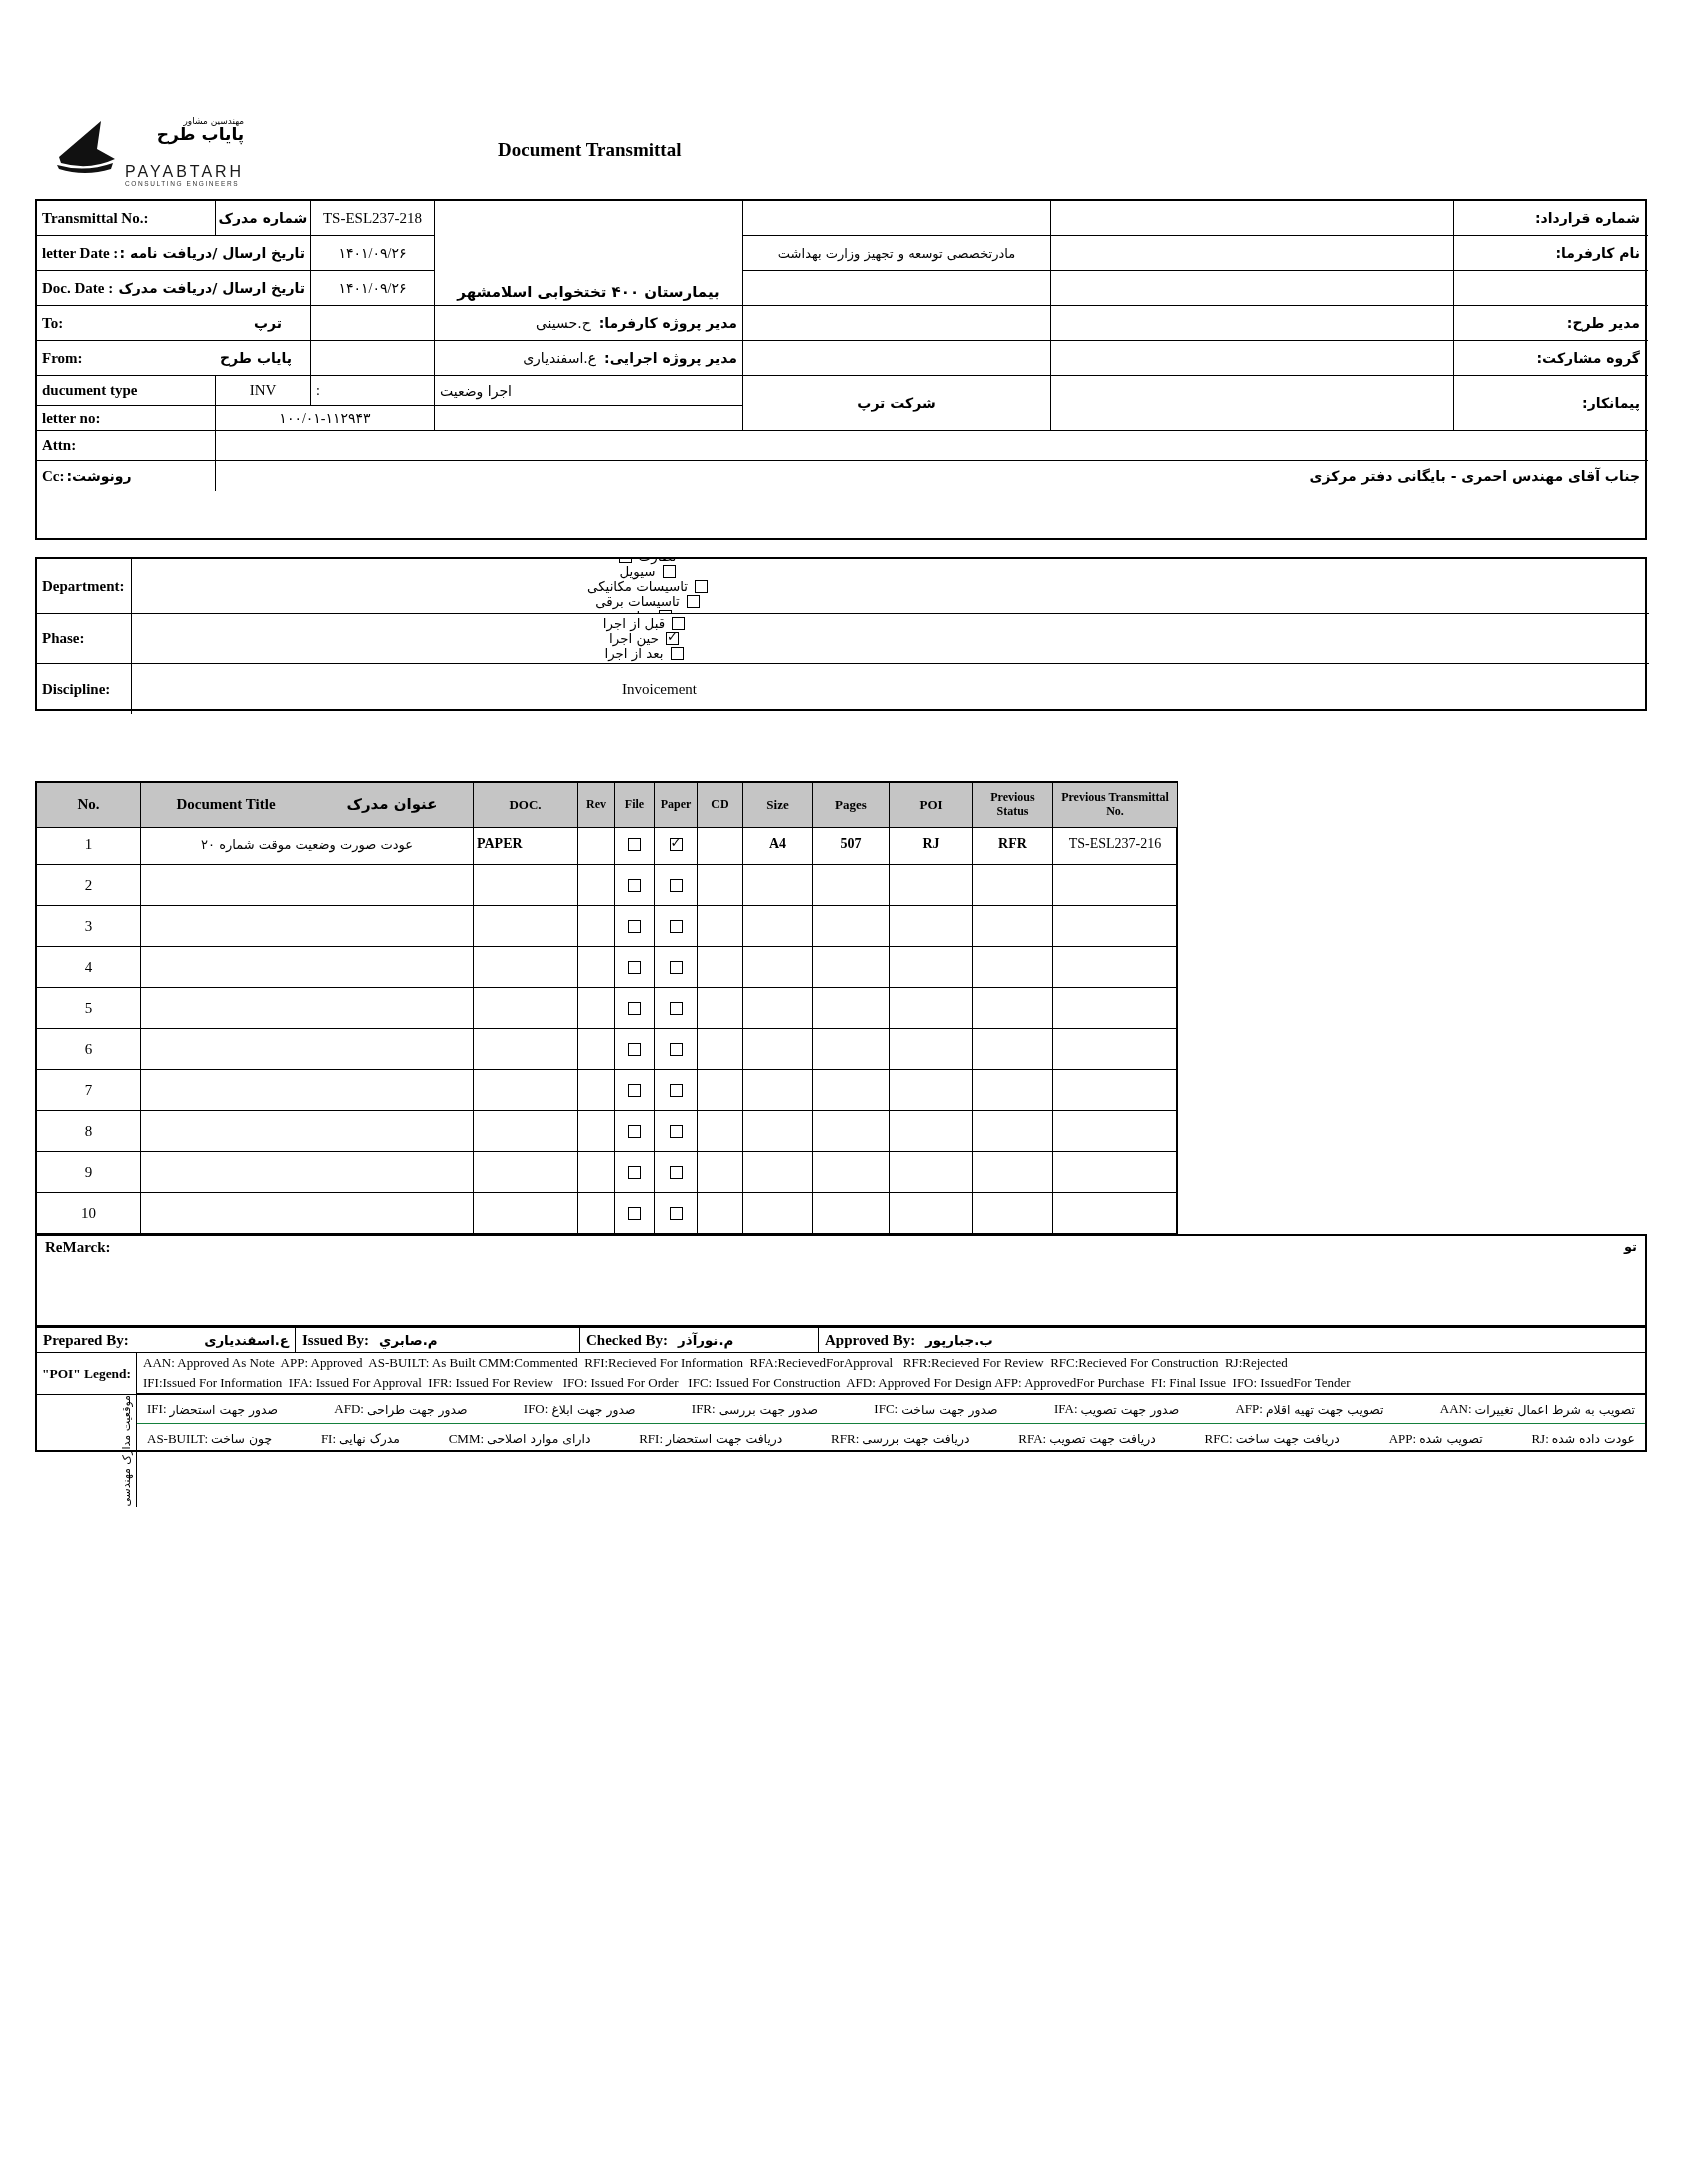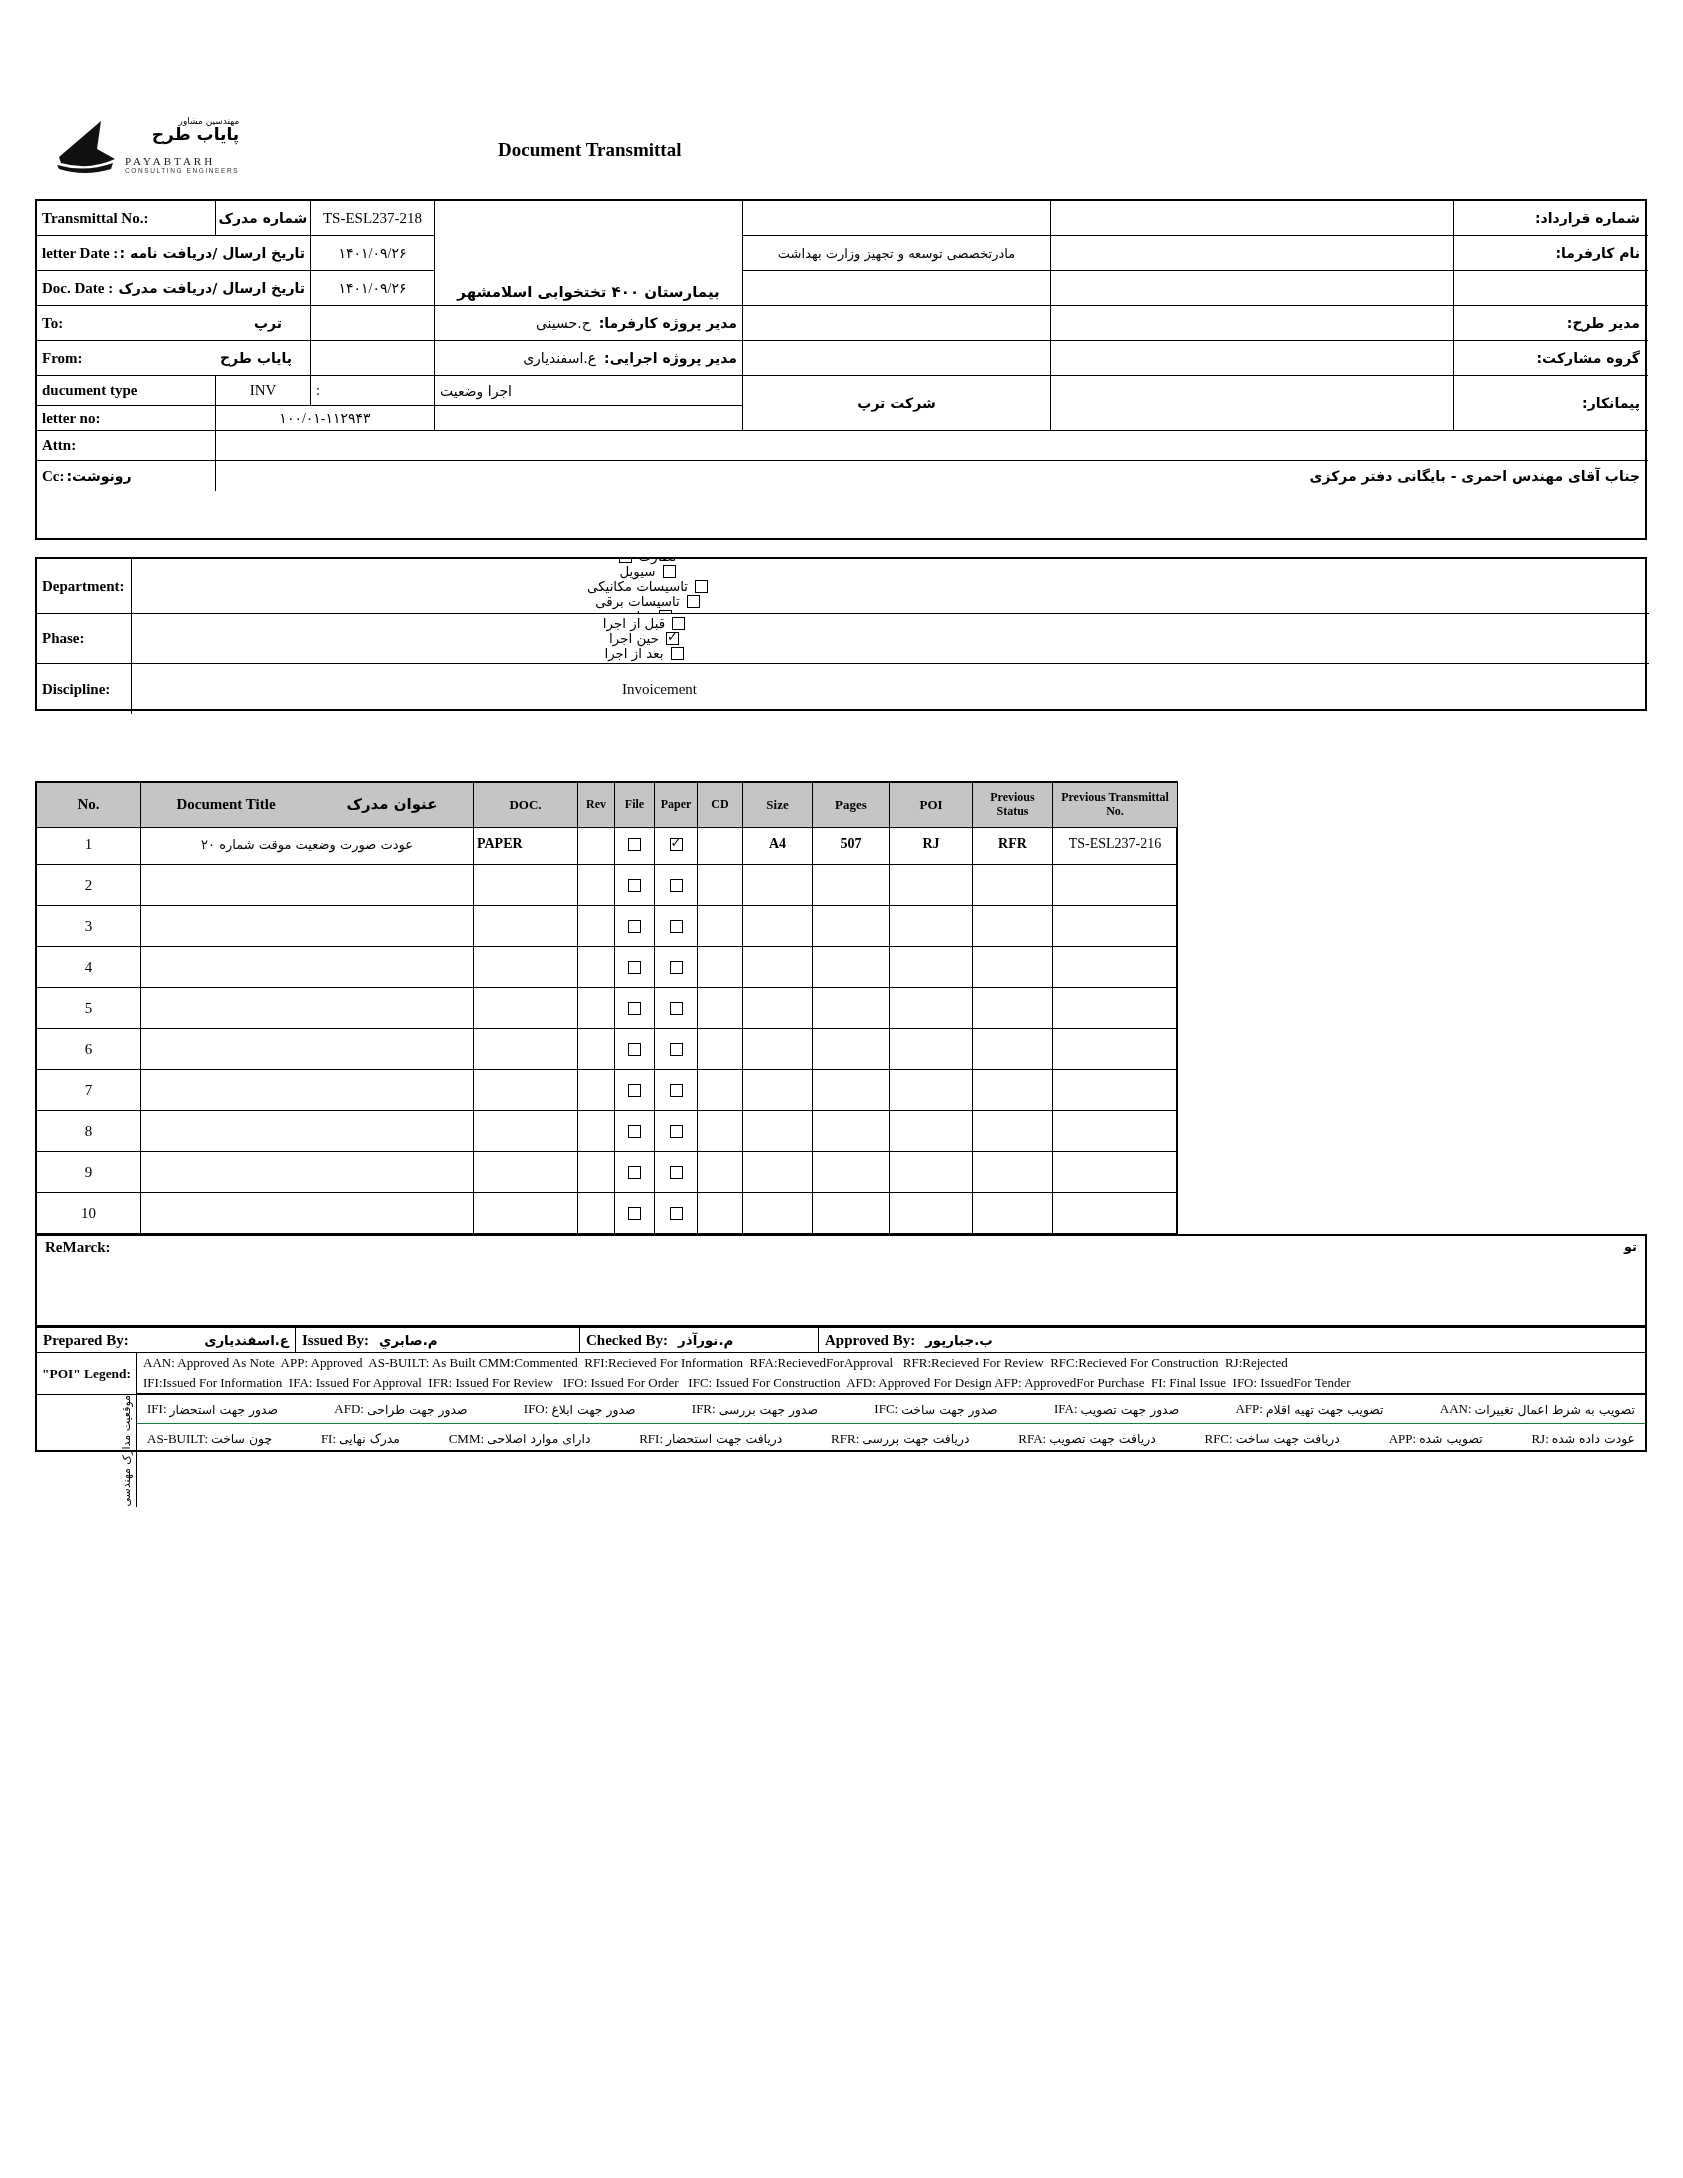--- a/index.html
+++ b/index.html
@@ -9,21 +9,21 @@
   }
   .fa{font-family:"DejaVu Sans",sans-serif; direction:rtl;}
   .ltr{direction:ltr; unicode-bidi:isolate;}
 
   
   .logo{position:absolute; left:55px; top:117px; display:flex; gap:8px; align-items:flex-start;}
   .logo-mark{width:62px; height:58px;}
   .logo-text{display:flex; flex-direction:column; align-items:flex-start; line-height:1.05;}
   .logo-fa-small{font-family:"DejaVu Sans",sans-serif; font-size:9px; align-self:flex-end;}
   .logo-fa-big{font-family:"DejaVu Sans",sans-serif; font-size:17px; font-weight:bold; align-self:flex-end;}
-  .logo-en{font-family:Liberation Serif, serif; font-size:11px; letter-spacing:3px; margin-top:12px; color:#1a1a1a;}
+  .logo-en{font-family:Liberation Sans, sans-serif; font-size:16px; letter-spacing:3px; margin-top:20px; color:#1a1a1a;}
   .logo-en-sub{font-family:"Liberation Sans",sans-serif; font-size:6.5px; letter-spacing:1.6px; color:#333;}
 
   .doc-title{position:absolute; left:498px; top:139px; font-size:19px; font-weight:bold;}
 
   
   .info-grid{
     position:absolute; left:35px; top:199px; width:1612px; height:341px;
     display:grid; box-sizing:border-box;
     grid-template-columns:179px 95px 124px 308px 308px 403px 194px;
     grid-template-rows:35px 35px 35px 35px 35px 30px 25px 30px 30px;

